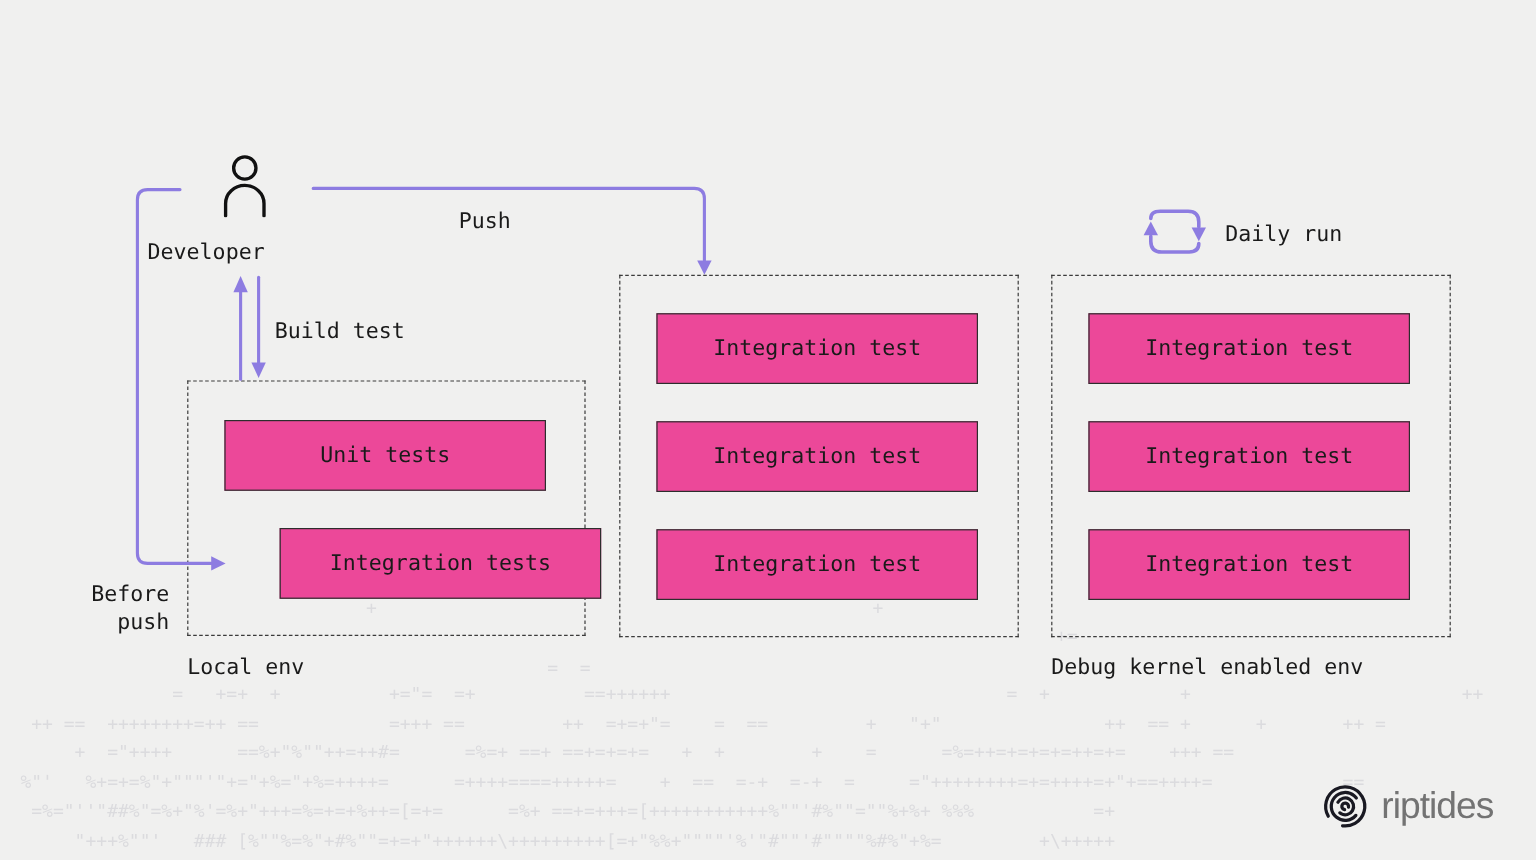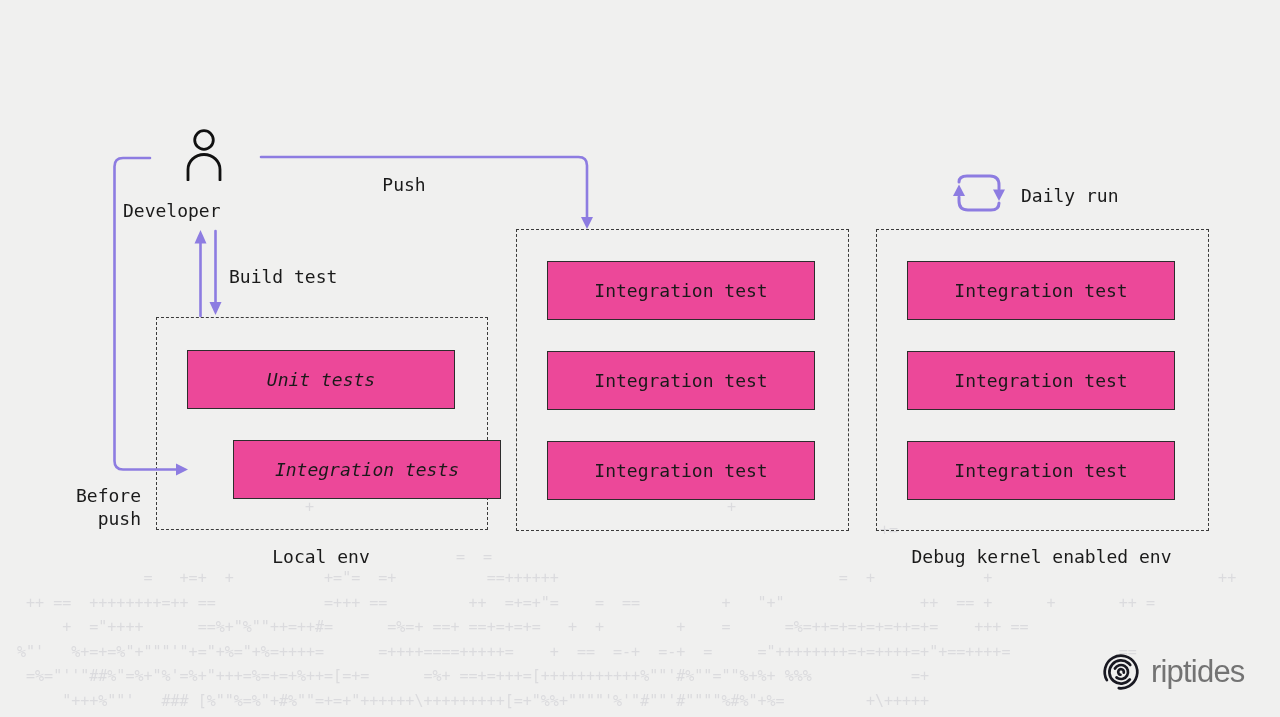--- a/index.html
+++ b/index.html
@@ -62,21 +62,21 @@
   .daily-label  { left: 1021px; top: 185px; }
   .daily-icon   { position: absolute; left: 951px; top: 169px; z-index: 2; }
 
   
   .env {
     position: absolute;
     border: 1.5px dashed #3b3b3b;
     background: transparent;
     z-index: 1;
   }
-  .env-local  { left: 156px; top: 317px; width: 330px; height: 211px; font-style: italic; }
+  .env-local  { left: 156px; top: 317px; width: 330px; height: 211px; }
   .env-remote { left: 516px; top: 229px; width: 331px; height: 300px; }
   .env-debug  { left: 876px; top: 229px; width: 331px; height: 300px; }
 
   .test-box {
     position: absolute;
     left: 30px;
     width: 266px;
     height: 57px;
     background: #ec4899;
     border: 1.6px solid #2d2d2d;
@@ -88,21 +88,21 @@
   }
   .env-local  .t0 { top: 32px; }
   .env-local  .t1 { top: 122px; margin-left: 46px; }
   .env-remote .t0, .env-debug .t0 { top: 31px; }
   .env-remote .t1, .env-debug .t1 { top: 121px; }
   .env-remote .t2, .env-debug .t2 { top: 211px; }
 
   .env-label {
     position: absolute;
     top: 546px;
-    text-align: center;
+    text-align: left;
     font-size: 18px;
     line-height: 22.5px;
     white-space: pre-line;
     z-index: 2;
   }
   .env-label.l0 { left: 156px; width: 330px; }
   .env-label.l1 { left: 516px; width: 331px; }
   .env-label.l2 { left: 876px; width: 331px; }
 
   

